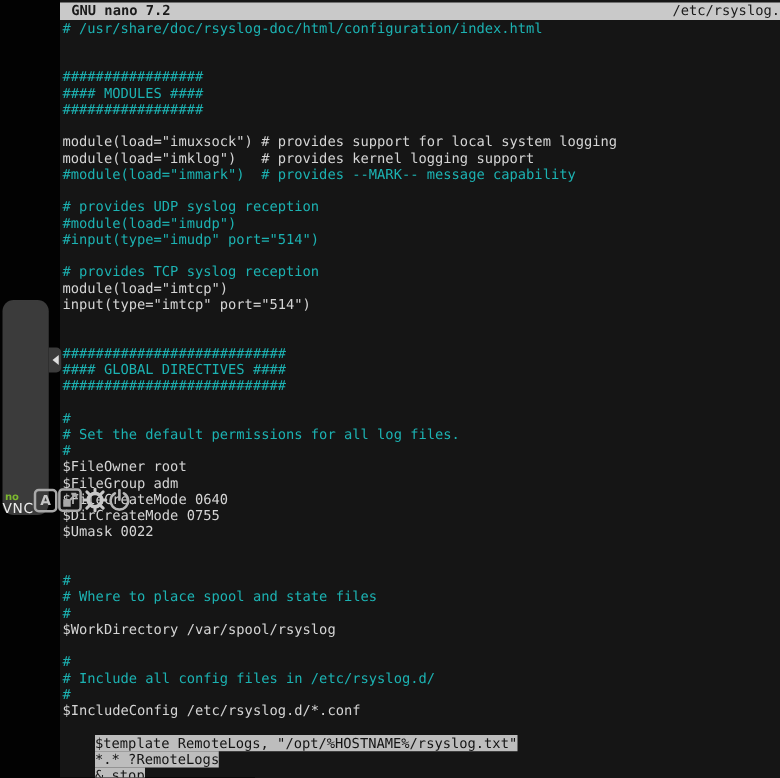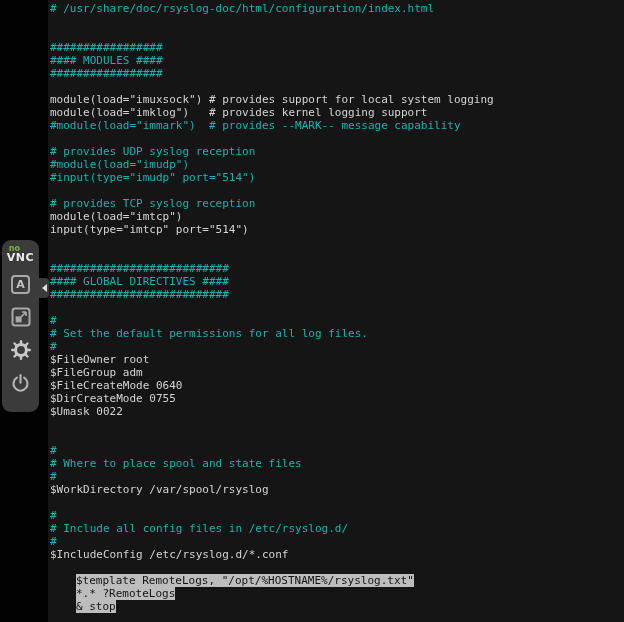--- a/index.html
+++ b/index.html
@@ -45,28 +45,28 @@
     background:var(--c-selection-bg,#bdbdbd);
     color:var(--c-selection-text,#141414);
     margin-left:26px;
   }
 
   
   .vnc-panel {
     position:absolute; left:2px; top:240px; width:37px; height:172px;
     background:var(--c-panel-bg,#3b3b3b);
     border-radius:9px; z-index:3;
-    display:flex; flex-direction:column; align-items:center;
+    display:flex; flex-direction:row; align-items:flex-end;
   }
   .vnc-logo { margin-top:5px; text-align:center; line-height:8px;
     font-family:"DejaVu Sans","Liberation Sans",sans-serif; }
   .vnc-logo .no  { display:block; color:var(--c-novnc-green,#7cb82f);
     font-size:8px; font-weight:bold; line-height:7px; text-align:left; margin-left:2px;}
   .vnc-logo .vnc { display:block; color:#ececec; font-size:11px;
-    font-weight:bold; letter-spacing:.5px; line-height:11px; }
+    font-weight:normal; letter-spacing:.5px; line-height:11px; }
   .vnc-handle {
     position:absolute; left:37px; top:38px; width:10px; height:20px;
     background:var(--c-panel-bg,#3b3b3b);
     border-radius:0 4px 4px 0;
     display:flex; align-items:center; justify-content:center;
     cursor:pointer;
   }
   .vnc-handle .tri {
     width:0; height:0;
     border-top:4px solid transparent; border-bottom:4px solid transparent;
@@ -84,20 +84,24 @@
     display:flex; align-items:center; justify-content:center;
     font-family:"DejaVu Sans","Liberation Sans",sans-serif;
   }
 </style>
 </head>
 <body>
 
 <div class="sidebar"></div>
 
 <div class="terminal">
+  <div class="nano-header">
+    <span class="ttl-left">GNU nano 7.2</span>
+    <span class="ttl-right">/etc/rsyslog.</span>
+  </div>
   <div class="nano-content" id="nano-lines"><div class="tl comment"># /usr/share/doc/rsyslog-doc/html/configuration/index.html</div><div class="tl blank"></div><div class="tl blank"></div><div class="tl comment">#################</div><div class="tl comment">#### MODULES ####</div><div class="tl comment">#################</div><div class="tl blank"></div><div class="tl code">module(load="imuxsock") # provides support for local system logging</div><div class="tl code">module(load="imklog")   # provides kernel logging support</div><div class="tl comment">#module(load="immark")  # provides --MARK-- message capability</div><div class="tl blank"></div><div class="tl comment"># provides UDP syslog reception</div><div class="tl comment">#module(load="imudp")</div><div class="tl comment">#input(type="imudp" port="514")</div><div class="tl blank"></div><div class="tl comment"># provides TCP syslog reception</div><div class="tl code">module(load="imtcp")</div><div class="tl code">input(type="imtcp" port="514")</div><div class="tl blank"></div><div class="tl blank"></div><div class="tl comment">###########################</div><div class="tl comment">#### GLOBAL DIRECTIVES ####</div><div class="tl comment">###########################</div><div class="tl blank"></div><div class="tl comment">#</div><div class="tl comment"># Set the default permissions for all log files.</div><div class="tl comment">#</div><div class="tl code">$FileOwner root</div><div class="tl code">$FileGroup adm</div><div class="tl code">$FileCreateMode 0640</div><div class="tl code">$DirCreateMode 0755</div><div class="tl code">$Umask 0022</div><div class="tl blank"></div><div class="tl blank"></div><div class="tl comment">#</div><div class="tl comment"># Where to place spool and state files</div><div class="tl comment">#</div><div class="tl code">$WorkDirectory /var/spool/rsyslog</div><div class="tl blank"></div><div class="tl comment">#</div><div class="tl comment"># Include all config files in /etc/rsyslog.d/</div><div class="tl comment">#</div><div class="tl code">$IncludeConfig /etc/rsyslog.d/*.conf</div><div class="tl blank"></div><div class="tl selected"><span class="sel">$template RemoteLogs, "/opt/%HOSTNAME%/rsyslog.txt"</span></div><div class="tl selected"><span class="sel">*.* ?RemoteLogs</span></div><div class="tl selected"><span class="sel">&amp; stop</span></div></div>
 </div>
 
 <div class="vnc-panel">
   <div class="vnc-logo">
     <span class="no">no</span>
     <span class="vnc">VNC</span>
   </div>
 
   <div class="vnc-handle">

